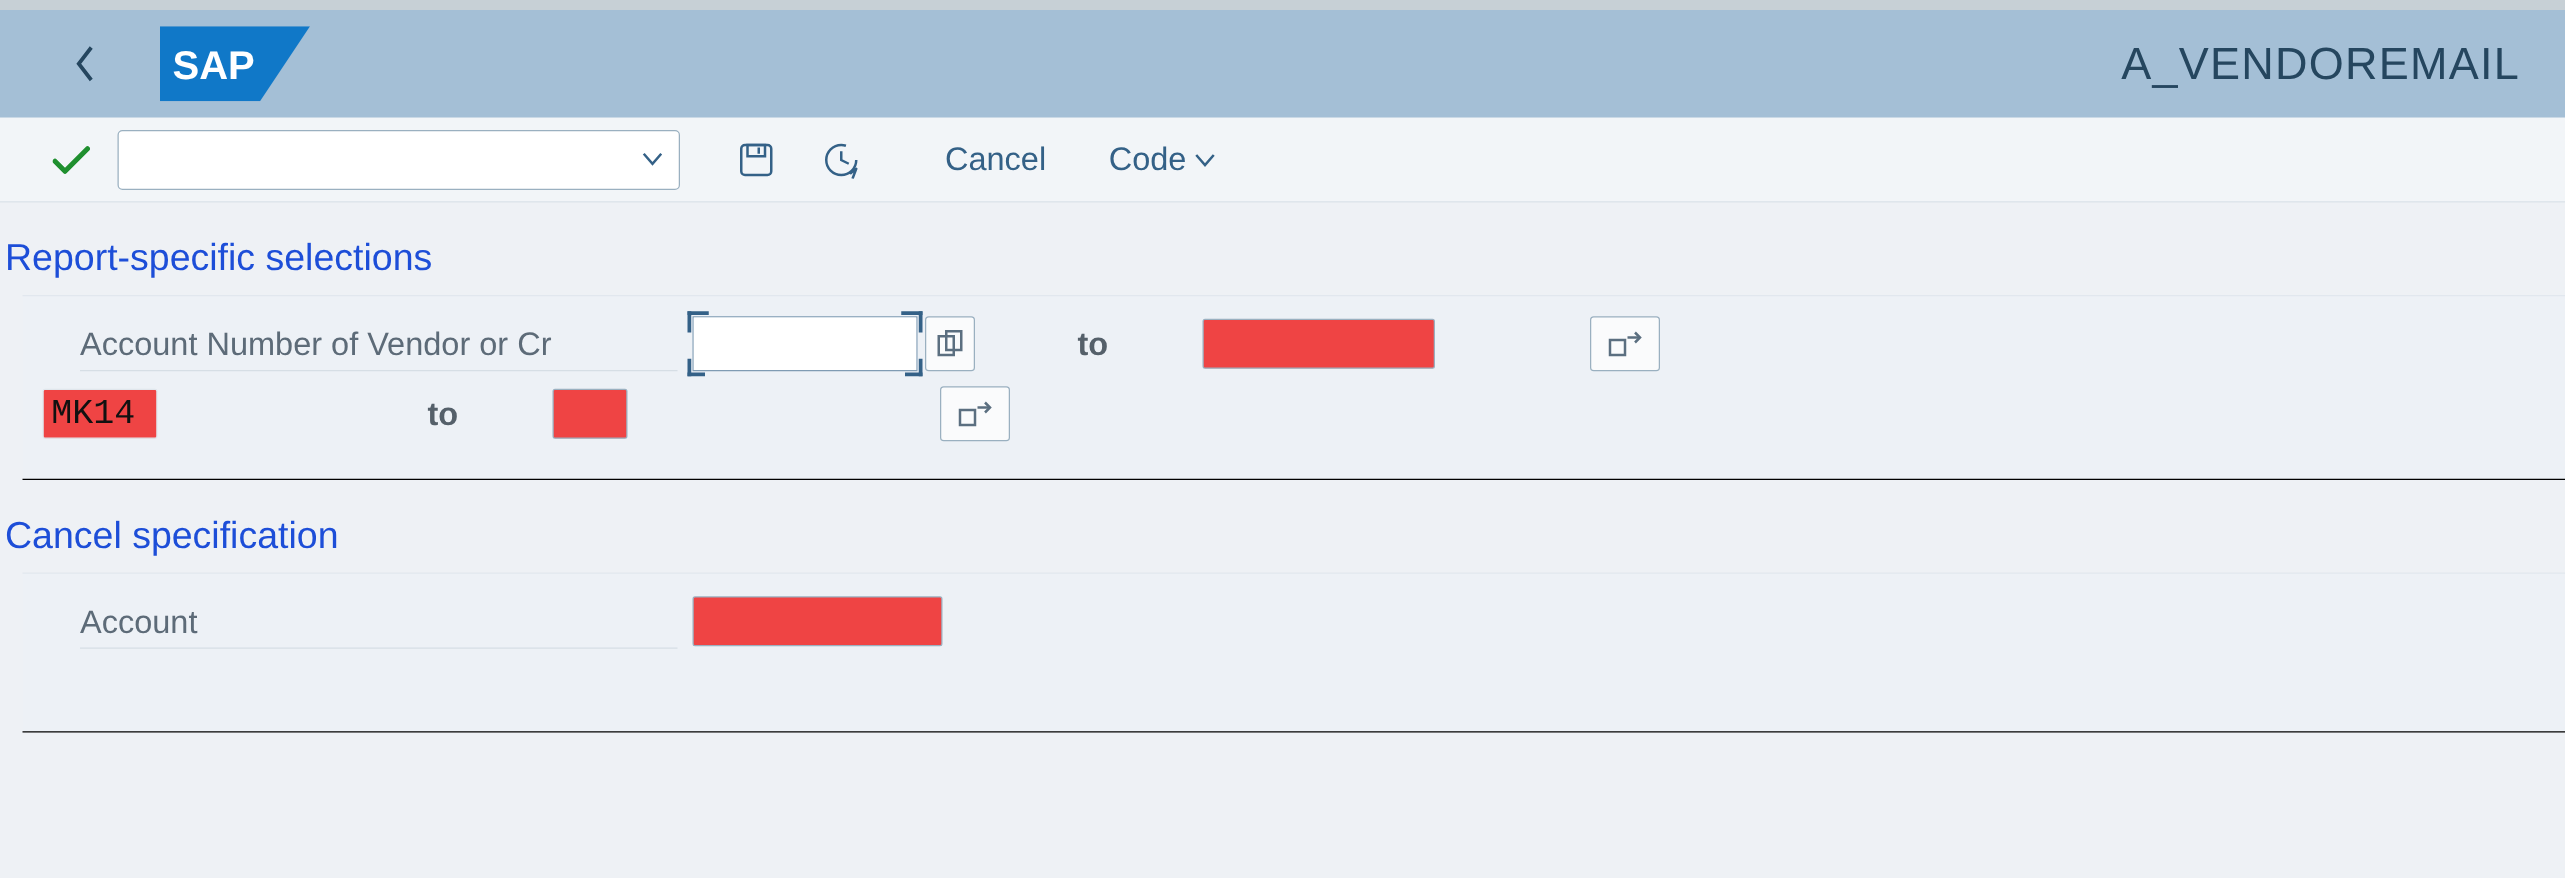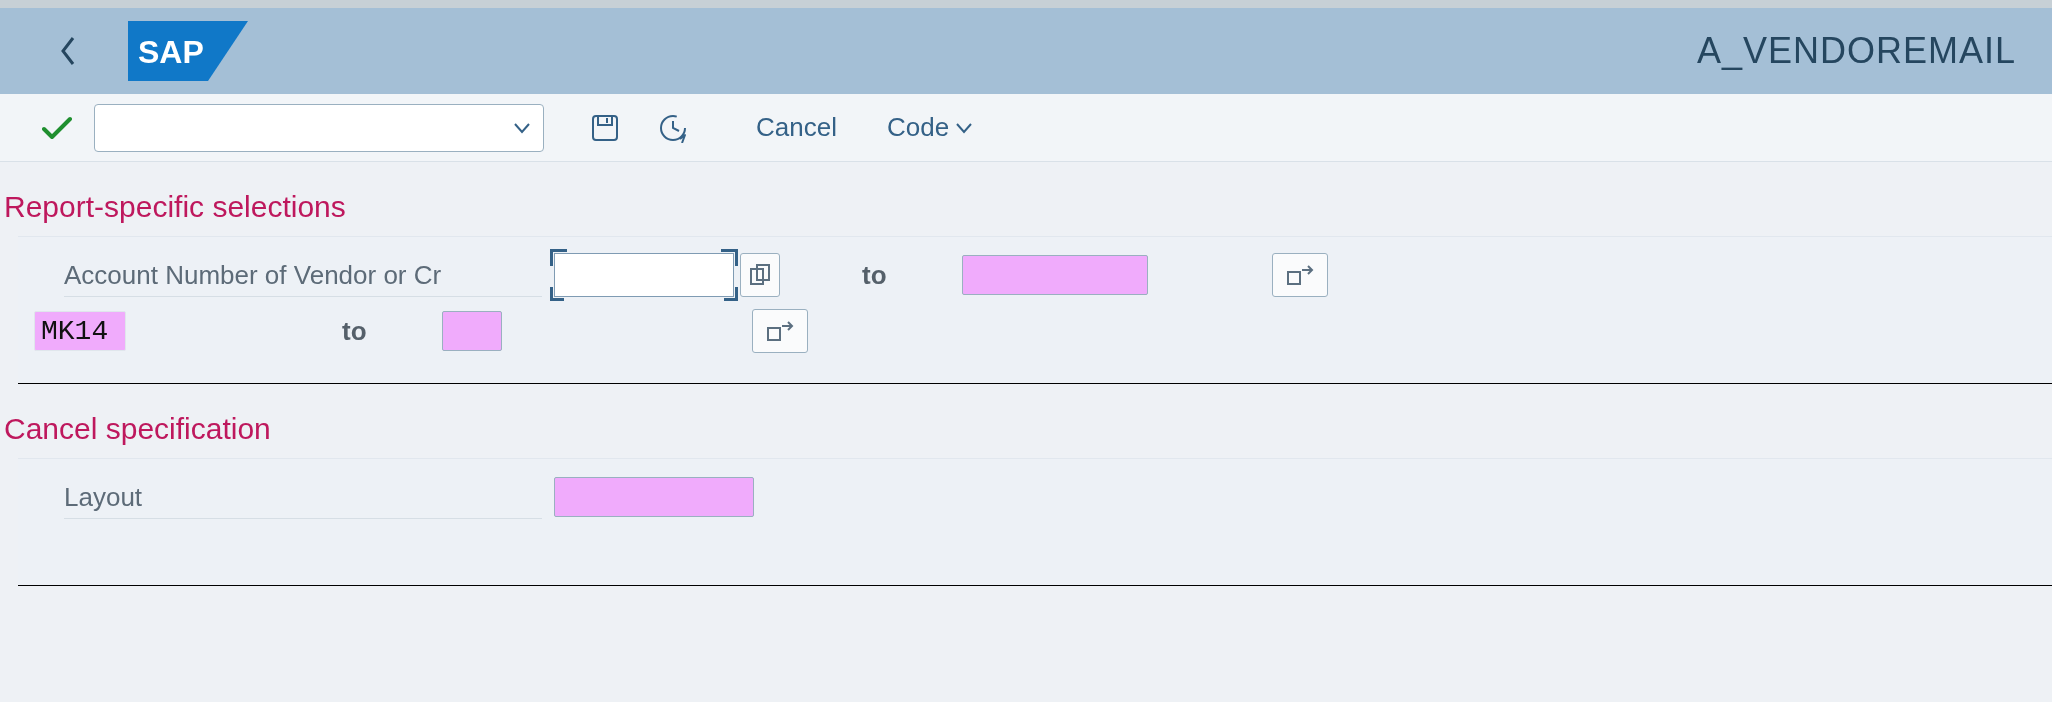--- a/index.html
+++ b/index.html
@@ -99,21 +99,21 @@
       display:flex;align-items:center;gap:6px;
     }
     .tb-more svg{width:18px;height:12px;fill:none;stroke:#346187;stroke-width:2;}
 
     
     .form-wrap{
       padding:0;
     }
     .section-title{
       font-size:30px;
-      color:#be185d;
+      color:#1d4ed8;
       padding:28px 4px 12px 4px;
     }
     .section-body{
       background:#edf1f6;
       border-top:1px solid #e1e7ee;
       border-bottom:1px solid #000000;
       padding:10px 14px 24px 4px;
       margin-left:18px;
     }
 
@@ -130,21 +130,21 @@
       position:relative;
     }
     .fld-label::after{
       content:"";
       position:absolute;
       left:42px;right:0;bottom:-6px;
       border-bottom:1px solid #d6dee5;
     }
     .raw-input{
       border:0;
-      background:#f0abfc;
+      background:#ef4444;
       border:1px solid #9ab0c0;
       border-radius:2px;
       padding:4px 6px;
       font-size:24px;
       font-family: "Courier New", monospace;
       height:40px;
     }
     .focused-box{
       position:relative;
       width:180px;height:44px;
@@ -322,20 +322,20 @@
           </svg>
         </div>
       </div>
     </div>
 
   </div>
 
   <div class="section-title">Cancel specification</div>
   <div class="section-body" style="padding-bottom:60px;">
     <div class="form-row">
-      <div class="fld-label">Layout</div>
+      <div class="fld-label">Account</div>
       <div class="col-from">
         <input class="raw-input" style="width: 200px;" value="">
       </div>
     </div>
   </div>
 
 </div>
 
 </body></html>

